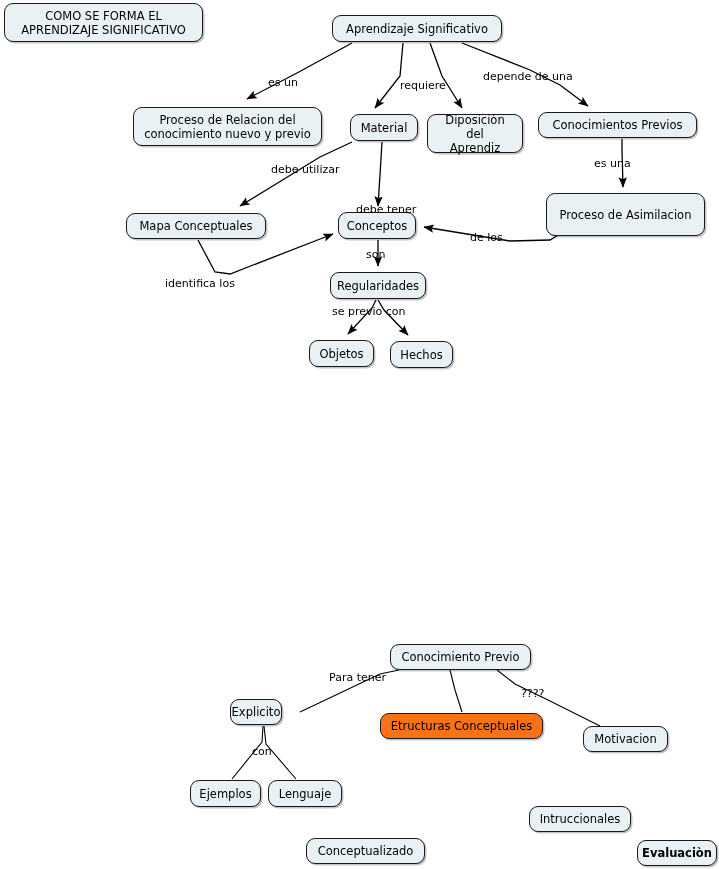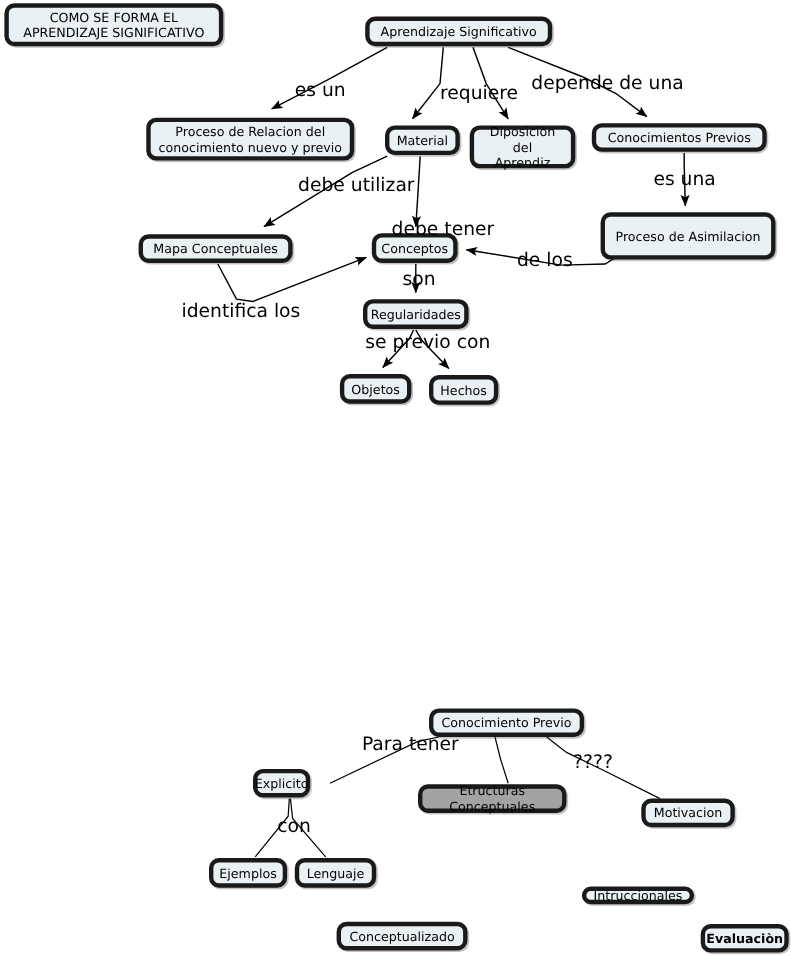--- a/index.html
+++ b/index.html
@@ -22,37 +22,37 @@
     left: 0;
     top: 0;
     width: 719px;
     height: 869px;
     pointer-events: none;
   }
   .node {
     position: absolute;
     box-sizing: border-box;
     background: #eaf1f4;
-    border: 4px solid #22c55e;
+    border: 1px solid #22c55e;
     border-radius: 9px;
     color: #000000;
     font-size: 11.5px;
     line-height: 14px;
     text-align: center;
     display: flex;
     align-items: center;
     justify-content: center;
     padding: 2px 7px;
     box-shadow: 1.5px 1.5px 0 rgba(60,60,60,0.30);
     white-space: pre-line;
   }
   .edge-label {
     position: absolute;
     color: #000000;
-    font-size: 17px;
+    font-size: 11px;
     line-height: 13px;
     white-space: nowrap;
     background: transparent;
   }
 </style>
 </head>
 <body>
 
 <div id="canvas" style="background: rgb(255, 255, 255);">
 
@@ -110,26 +110,26 @@
 Aprendiz</div>
   <div class="node" style="left: 538px; top: 112px; width: 159px; height: 26px; background: rgb(234, 241, 244); border-color: rgb(26, 26, 26); color: rgb(0, 0, 0); text-align: center;">Conocimientos Previos</div>
   <div class="node" style="left: 546px; top: 193px; width: 159px; height: 43px; background: rgb(234, 241, 244); border-color: rgb(26, 26, 26); color: rgb(0, 0, 0);">Proceso de Asimilacion</div>
   <div class="node" style="left: 126px; top: 213px; width: 140px; height: 26px; background: rgb(234, 241, 244); border-color: rgb(26, 26, 26); color: rgb(0, 0, 0);">Mapa Conceptuales</div>
   <div class="node" style="left: 338px; top: 212px; width: 78px; height: 27px; background: rgb(234, 241, 244); border-color: rgb(26, 26, 26); color: rgb(0, 0, 0);">Conceptos</div>
   <div class="node" style="left: 330px; top: 272px; width: 96px; height: 27px; background: rgb(234, 241, 244); border-color: rgb(26, 26, 26); color: rgb(0, 0, 0);">Regularidades</div>
   <div class="node" style="left: 309px; top: 340px; width: 65px; height: 27px; background: rgb(234, 241, 244); border-color: rgb(26, 26, 26); color: rgb(0, 0, 0);">Objetos</div>
   <div class="node" style="left: 390px; top: 341px; width: 63px; height: 27px; background: rgb(234, 241, 244); border-color: rgb(26, 26, 26); color: rgb(0, 0, 0);">Hechos</div>
   <div class="node" style="left: 390px; top: 644px; width: 141px; height: 26px; background: rgb(234, 241, 244); border-color: rgb(26, 26, 26); color: rgb(0, 0, 0);">Conocimiento Previo</div>
   <div class="node" style="left: 230px; top: 699px; width: 52px; height: 26px; background: rgb(234, 241, 244); border-color: rgb(26, 26, 26); color: rgb(0, 0, 0);">Explicito</div>
-  <div class="node" style="left: 380px; top: 713px; width: 135px; height: 26px; background: #a3a3a3; border-color: rgb(26, 26, 26); color: rgb(0, 0, 0);">Etructuras Conceptuales</div>
+  <div class="node" style="left: 380px; top: 713px; width: 163px; height: 26px; background: #f97316; border-color: rgb(26, 26, 26); color: rgb(0, 0, 0);">Etructuras Conceptuales</div>
   <div class="node" style="left: 583px; top: 726px; width: 85px; height: 26px; background: rgb(234, 241, 244); border-color: rgb(26, 26, 26); color: rgb(0, 0, 0);">Motivacion</div>
   <div class="node" style="left: 190px; top: 780px; width: 71px; height: 27px; background: rgb(234, 241, 244); border-color: rgb(26, 26, 26); color: rgb(0, 0, 0);">Ejemplos</div>
   <div class="node" style="left: 268px; top: 780px; width: 74px; height: 27px; background: rgb(234, 241, 244); border-color: rgb(26, 26, 26); color: rgb(0, 0, 0);">Lenguaje</div>
   <div class="node" style="left: 306px; top: 838px; width: 119px; height: 26px; background: rgb(234, 241, 244); border-color: rgb(26, 26, 26); color: rgb(0, 0, 0);">Conceptualizado</div>
-  <div class="node" style="left: 529px; top: 806px; width: 102px; height: 16px; background: rgb(234, 241, 244); border-color: rgb(26, 26, 26); color: rgb(0, 0, 0);">Intruccionales</div>
+  <div class="node" style="left: 529px; top: 806px; width: 102px; height: 26px; background: rgb(234, 241, 244); border-color: rgb(26, 26, 26); color: rgb(0, 0, 0);">Intruccionales</div>
   <div class="node" style="left: 637px; top: 840px; width: 80px; height: 26px; background: rgb(234, 241, 244); border-color: rgb(26, 26, 26); color: rgb(0, 0, 0); font-weight: bold;">Evaluaciòn</div>
 
   <div class="edge-label" style="left: 268px; top: 76px;">es un</div>
   <div class="edge-label" style="left: 400px; top: 79px;">requiere</div>
   <div class="edge-label" style="left: 483px; top: 70px;">depende de una</div>
   <div class="edge-label" style="left: 594px; top: 157px;">es una</div>
   <div class="edge-label" style="left: 271px; top: 163px;">debe utilizar</div>
   <div class="edge-label" style="left: 356px; top: 181px; margin-top: 22px;">debe tener</div>
   <div class="edge-label" style="left: 470px; top: 231px;">de los</div>
   <div class="edge-label" style="left: 366px; top: 248px;">son</div>

